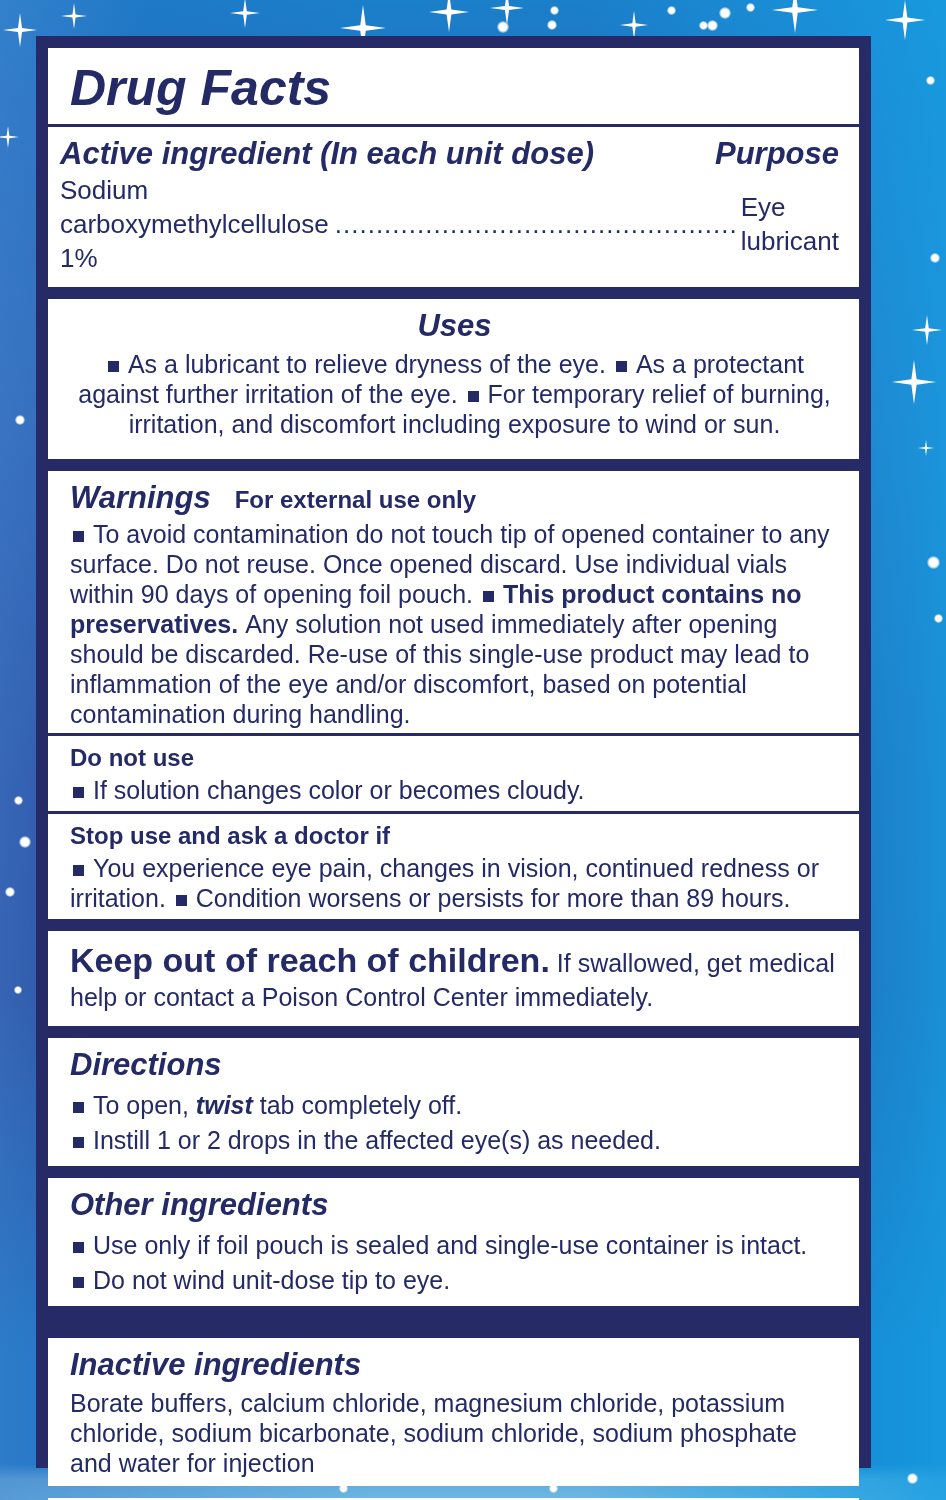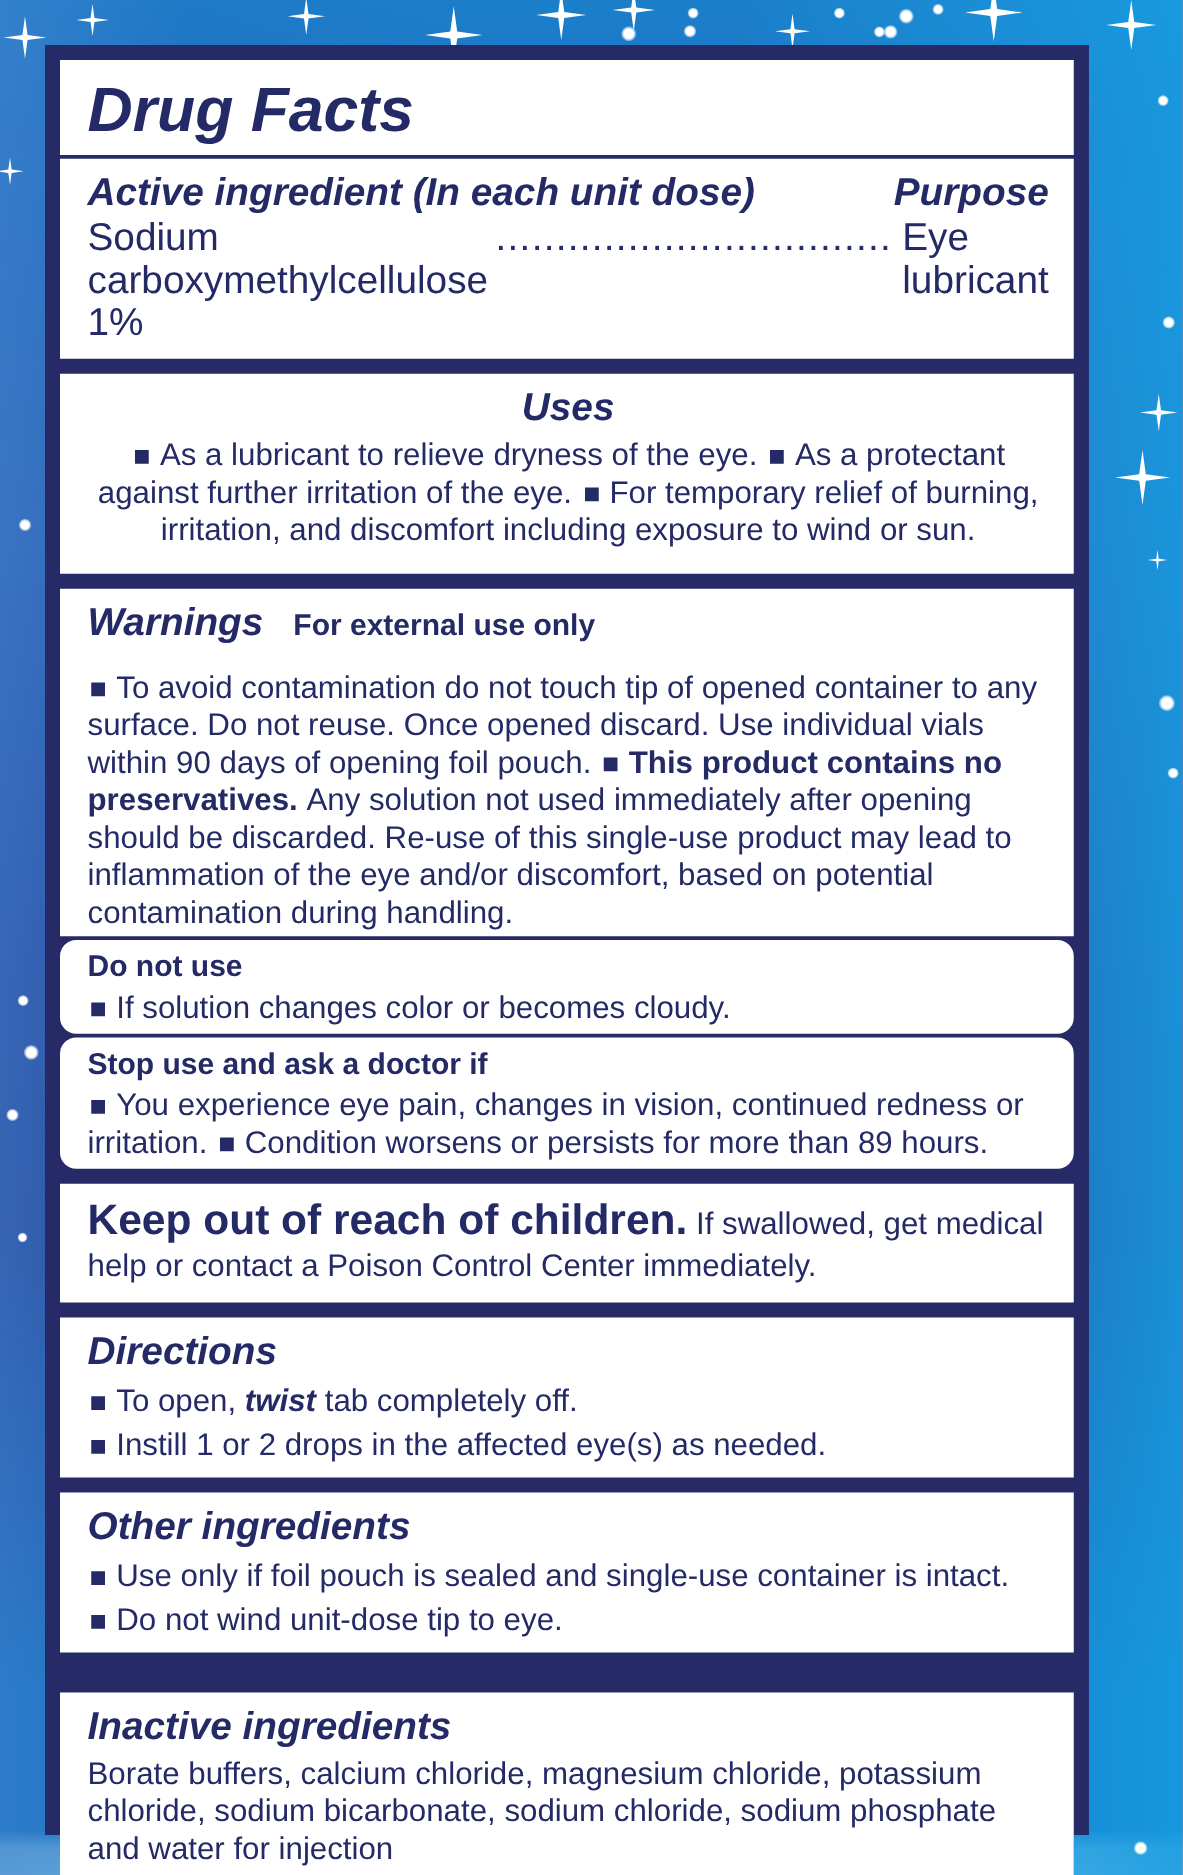--- a/index.html
+++ b/index.html
@@ -46,28 +46,28 @@
 
   h1, h2, h3, p { margin: 0; color: #242a66; }
   .title-box { padding: 12px 20px 8px 22px; }
   h1.df-title { font-size: 50px; line-height: 56px; font-weight: bold; font-style: italic; }
 
   .hi { font-size: 31px; line-height: 38px; font-weight: bold; font-style: italic; }
   .hb { font-size: 24px; line-height: 34px; font-weight: bold; }
   .body { font-size: 25px; line-height: 30px; }
   .heading-gap { margin-bottom: 4px; }
 
-  .ai-box { padding: 8px 20px 12px 22px; }
+  .ai-box { padding: 8px 20px 12px 12px; }
   .ai-head { display: flex; justify-content: space-between; align-items: baseline; }
-  .ai-row { display: flex; align-items: flex-start; font-size: 31px; line-height: 34px; }
+  .ai-row { display: flex; align-items: center; font-size: 26px; line-height: 34px; }
   .ai-row .leader { flex: 1 1 auto; overflow: hidden; white-space: nowrap; margin: 0 6px; letter-spacing: 1px; }
 
   .warn-box { padding-bottom: 4px; }
-  .warn-head { display: flex; align-items: baseline; gap: 24px; margin-bottom: 17px; }
-  .sub-box { padding-top: 5px; padding-bottom: 6px; border-radius: 13px; }
+  .warn-head { display: flex; align-items: baseline; gap: 24px; margin-bottom: 2px; }
+  .sub-box { padding-top: 5px; padding-bottom: 6px; }
 
   .uses-box { padding-bottom: 20px; text-align: center; }
   .keep-box { padding-top: 12px; padding-bottom: 12px; }
   .keep-box .body { line-height: 34px; }
   .keep-box .hb { font-size: 34px; }
 
   .item { line-height: 35px; }
   .inactive-box { padding-bottom: 8px; margin-top: 20px; }
 
   .q-box { padding-top: 12px; }

